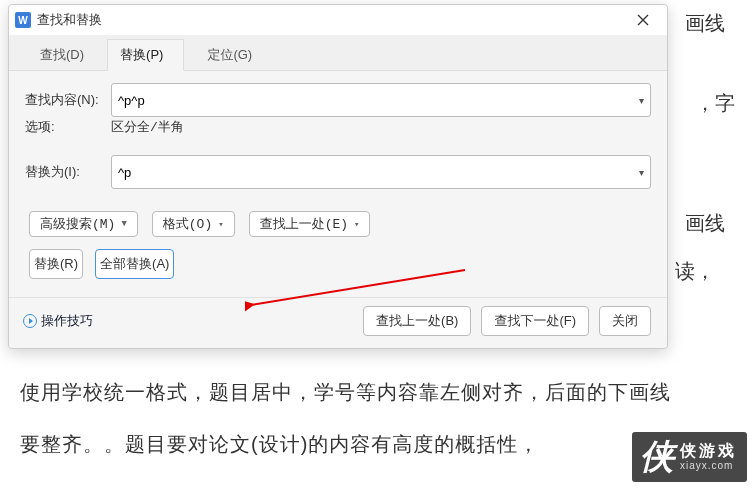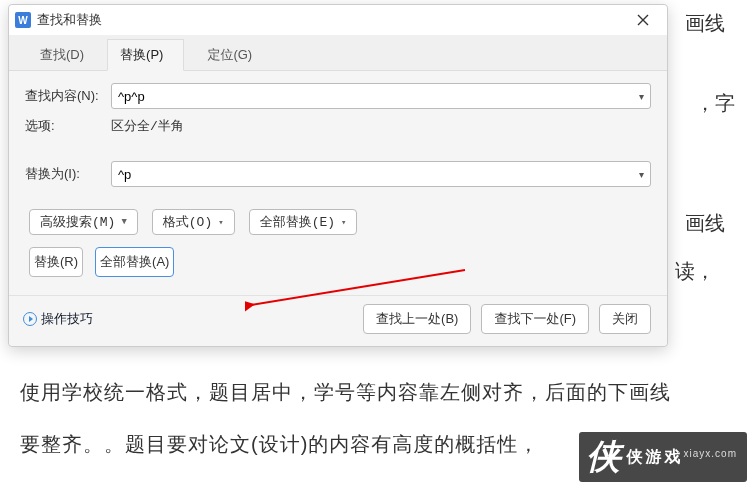--- a/index.html
+++ b/index.html
@@ -122,35 +122,35 @@
     color: #222;
     padding-left: 12px;
   }
   .body {
     padding: 12px 16px 10px 16px;
     background: #f5f5f5;
   }
   .row {
     display: flex;
     align-items: center;
-    margin-bottom: 8px;
+    margin-bottom: 1px;
   }
   .label {
     width: 86px;
     font-size: 13px;
     color: #333;
   }
   .combo {
     flex: 1;
     display: flex;
     align-items: center;
     border: 1px solid #bbb;
     border-radius: 3px;
     background: #fff;
-    height: 26px;
+    height: 34px;
     padding: 0 6px;
   }
   .combo input {
     flex: 1;
     border: none;
     outline: none;
     font-size: 13px;
     background: transparent;
   }
   .combo-arrow {
@@ -267,21 +267,21 @@
     height: 42px;
     color: #fff;
     font-size: 34px;
     font-weight: bold;
     font-style: italic;
     display: flex;
     align-items: center;
     justify-content: center;
     margin-right: 2px;
   }
-  .wm-text { display: flex; flex-direction: row; line-height: 1.15; }
+  .wm-text { display: flex; flex-direction: column; line-height: 1.15; }
   .wm-cn { color: #fff; font-size: 16px; font-weight: 600; letter-spacing: 3px; }
   .wm-en { color: #ddd; font-size: 10px; letter-spacing: 1px; }
 
   .cursor-bar::after {
     content: "";
     display: inline-block;
     width: 1px;
     height: 14px;
     background: #000;
     vertical-align: middle;
@@ -344,21 +344,21 @@
     <div class="btn-row">
       <div class="dropdown-btn">
         <span>高级搜索(M)</span>
         <span class="arrow">▼</span>
       </div>
       <div class="dropdown-btn">
         <span>格式(O)</span>
         <span class="arrow">▾</span>
       </div>
       <div class="dropdown-btn">
-        <span>全部替换(E)</span>
+        <span>查找上一处(E)</span>
         <span class="arrow">▾</span>
       </div>
     </div>
 
     <div class="action-row">
       <div class="btn">替换(R)</div>
       <div class="btn highlighted">全部替换(A)</div>
     </div>
   </div>
 

